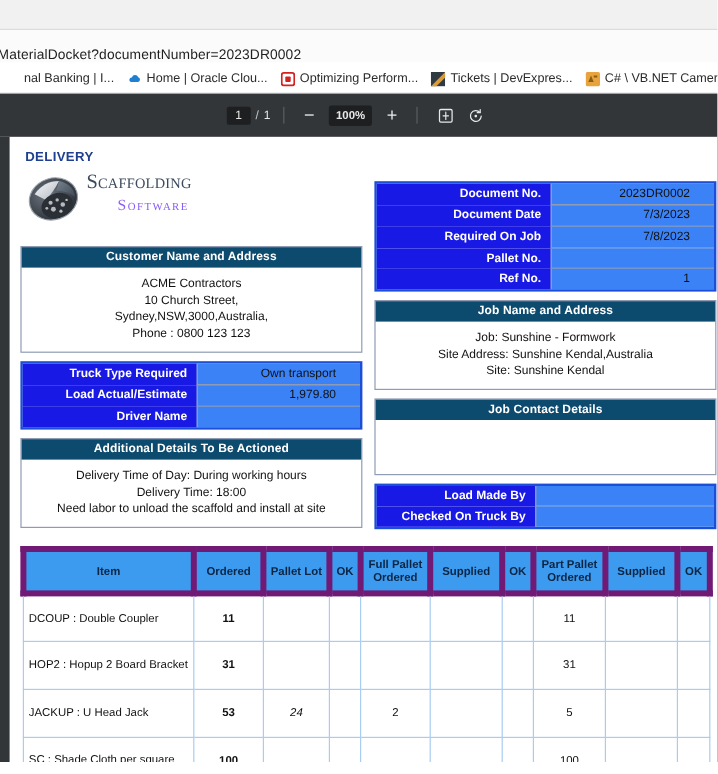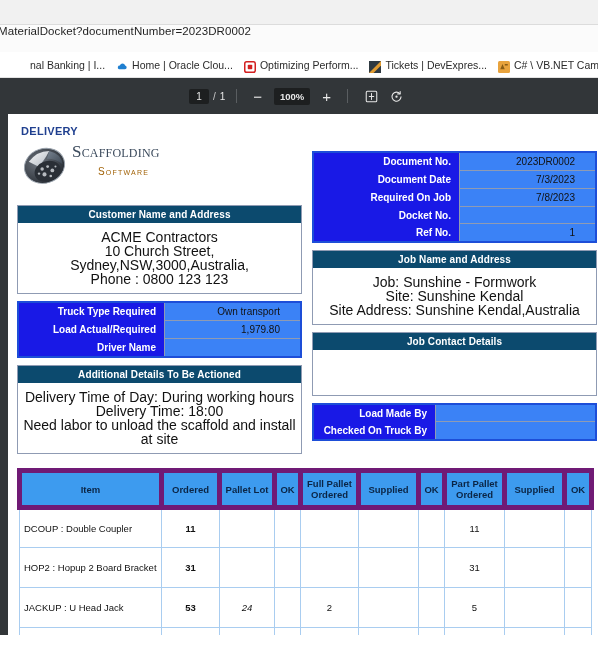--- a/index.html
+++ b/index.html
@@ -13,37 +13,37 @@
 
   
   #browser-top {
     width: 598px; height: 25px;
     background: #f1f1f1;
     border-bottom: 1px solid #dcdcdc;
   }
   #address-bar {
     width: 598px; height: 27px;
     background: #fbfbfb;
-    display: flex; align-items: flex-start;
+    display: flex; align-items: flex-end;
     padding-left: 0px;
   }
   #url-text {
     font-size: 11.5px;
     color: #1f1f1f;
     letter-spacing: 0.1px;
     margin-left: -2px;
     white-space: nowrap;
   }
   #bookmarks-bar {
     width: 598px; height: 26px;
     background: #ffffff;
     border-bottom: 1px solid #e3e3e3;
     display: flex; align-items: center;
     overflow: hidden;
-    padding-left: 14px;
+    padding-left: 4px;
   }
   .bookmark {
     display: flex; align-items: center;
     gap: 4px;
     margin-right: 11px;
     white-space: nowrap;
     flex: 0 0 auto;
   }
   .bookmark-label {
     font-size: 10.5px;
@@ -128,23 +128,23 @@
   #logo-text { margin-left: 4px; position: relative; }
   #logo-line1 {
     font-family: "Liberation Serif", serif;
     font-size: 17px;
     color: #3b4a5c;
     letter-spacing: 0.2px;
     font-variant: small-caps;
     line-height: 1;
   }
   #logo-line2 {
-    font-family: Liberation Sans, sans-serif;
-    font-size: 10px;
-    color: #a16207;
+    font-family: Liberation Serif, serif;
+    font-size: 13px;
+    color: #8b5cf6;
     letter-spacing: 1.2px;
     font-variant: small-caps;
     line-height: 1;
     margin-top: -1px;
     margin-left: 26px;
   }
 
   
   .panel { border: 1px solid #8f9bb3; margin-bottom: 7px; background: #fff; }
   .panel-head {
@@ -152,21 +152,21 @@
     color: #ffffff;
     font-size: 10px;
     font-weight: bold;
     text-align: center;
     padding: 3px 0 3px 0;
     letter-spacing: 0.1px;
   }
   .panel-body {
     padding: 7px 4px;
     text-align: center;
-    font-size: 14px;
+    font-size: 10px;
     color: #111;
     line-height: 14px;
   }
   .panel-body.tall { min-height: 48px; }
   .panel-body.empty { min-height: 45px; padding: 0; }
 
   
   .lv-table { border: 2px solid #1d4ed8; margin-bottom: 7px; width: 100%; border-collapse: collapse; }
   .lv-row { display: flex; }
   .lv-label {
@@ -187,21 +187,21 @@
     border-left: 1px solid #8f9bb3;
     border-bottom: 1px solid #8f9bb3;
     flex: 1 1 auto;
     min-height: 17px;
   }
   .lv-row:last-child .lv-value { border-bottom: none; }
 
   
   #truck-table .lv-label { width: 145px; }
   #doc-table .lv-label  { width: 145px; }
-  #load-table .lv-label { width: 121px; }
+  #load-table .lv-label { width: 132px; }
 
   
   #items-table {
     width: 100%;
     border-collapse: collapse;
     margin-top: 7px;
     table-layout: fixed;
   }
   #items-table th {
     background: #3d9bef;
@@ -373,21 +373,21 @@
             <div>Phone : 0800 123 123</div>
           </div>
         </div>
 
         <div class="lv-table" id="truck-table">
           <div class="lv-row">
             <div class="lv-label">Truck Type Required</div>
             <div class="lv-value">Own transport</div>
           </div>
           <div class="lv-row">
-            <div class="lv-label">Load Actual/Required</div>
+            <div class="lv-label">Load Actual/Estimate</div>
             <div class="lv-value">1,979.80</div>
           </div>
           <div class="lv-row">
             <div class="lv-label">Driver Name</div>
             <div class="lv-value"></div>
           </div>
         </div>
 
         <div class="panel">
           <div class="panel-head">Additional Details To Be Actioned</div>
@@ -411,35 +411,35 @@
           </div>
           <div class="lv-row">
             <div class="lv-label">Document Date</div>
             <div class="lv-value">7/3/2023</div>
           </div>
           <div class="lv-row">
             <div class="lv-label">Required On Job</div>
             <div class="lv-value">7/8/2023</div>
           </div>
           <div class="lv-row">
-            <div class="lv-label">Docket No.</div>
+            <div class="lv-label">Pallet No.</div>
             <div class="lv-value"></div>
           </div>
           <div class="lv-row">
             <div class="lv-label">Ref No.</div>
             <div class="lv-value">1</div>
           </div>
         </div>
 
         <div class="panel">
           <div class="panel-head">Job Name and Address</div>
           <div class="panel-body tall">
             <div>Job: Sunshine - Formwork</div>
+            <div>Site Address: Sunshine Kendal,Australia</div>
             <div>Site: Sunshine Kendal</div>
-            <div>Site Address: Sunshine Kendal,Australia</div>
           </div>
         </div>
 
         <div class="panel">
           <div class="panel-head">Job Contact Details</div>
           <div class="panel-body empty"></div>
         </div>
 
         <div class="lv-table" id="load-table">
           <div class="lv-row">

